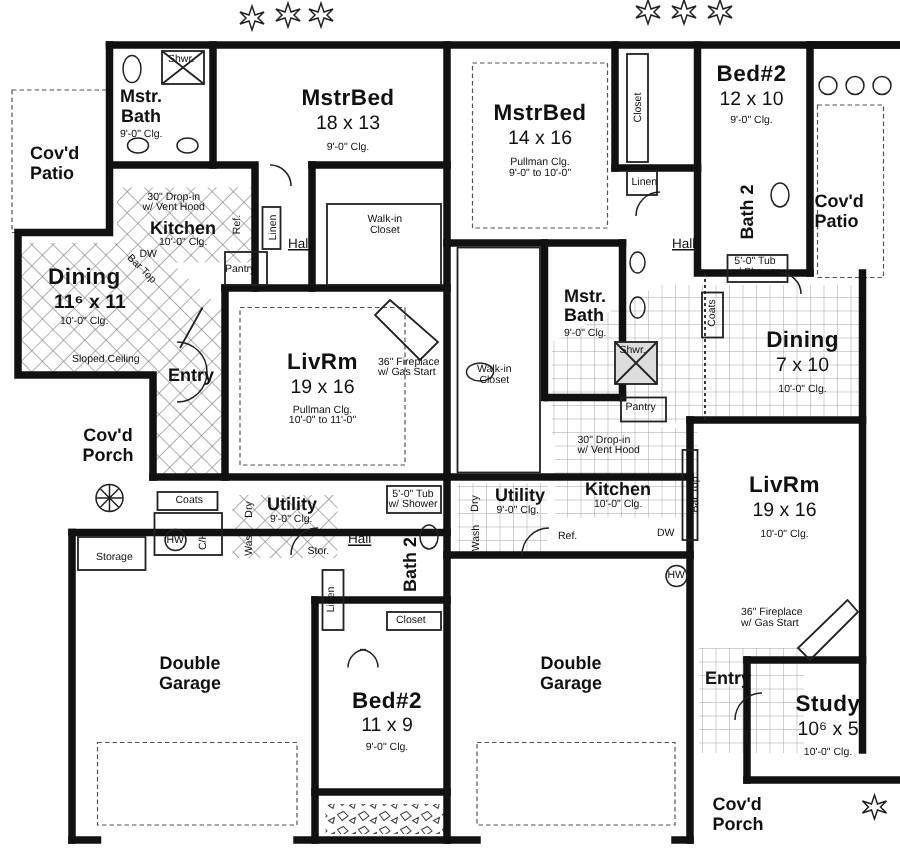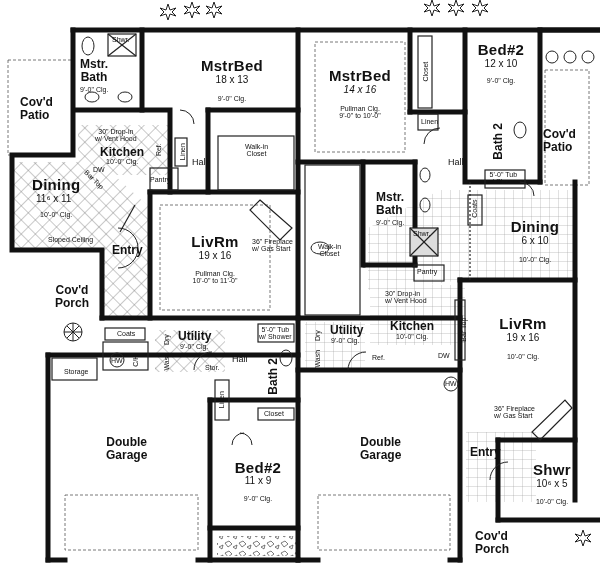--- a/index.html
+++ b/index.html
@@ -1,24 +1,24 @@
 <!DOCTYPE html>
 <html><head>
 <meta charset="utf-8">
 <style>
   html,body{margin:0;padding:0;background:#ffffff;}
   body{width:600px;height:574px;overflow:hidden;position:relative;font-family:"Liberation Sans",sans-serif;color:#111;}
   #plan{position:absolute;left:0;top:0;width:600px;height:574px;}
   .lbl{position:absolute;text-align:center;line-height:1.05;white-space:nowrap;color:#111;}
   .big{font-size:15px;font-weight:bold;letter-spacing:0.3px;}
   .mid{font-size:12px;font-weight:bold;}
-  .dim{font-size:10px;font-weight:normal;}
+  .dim{font-size:13px;font-weight:normal;}
   .clg{font-size:7px;}
   .tiny{font-size:7px;}
-  .sm{font-size:9px;}
+  .sm{font-size:9px;text-decoration:underline;}
   .vert{transform:rotate(-90deg);transform-origin:center center;}
 </style>
 </head>
 <body>
 
 <svg id="plan" viewBox="0 0 600 574" xmlns="http://www.w3.org/2000/svg">
   <defs>
     <pattern id="diag" width="10" height="10" patternUnits="userSpaceOnUse" patternTransform="rotate(45)">
       <rect width="10" height="10" fill="#fff"></rect>
       <line x1="0" y1="0" x2="0" y2="10" stroke="#777" stroke-width="0.8"></line>
@@ -177,21 +177,21 @@
 
   <div class="lbl mid" style="left:20px;top:96px;white-space:pre;text-align:left;">Cov'd
 Patio</div>
 
   <div class="lbl tiny" style="left:95px;top:128px;white-space:pre;">30" Drop-in
 w/ Vent Hood</div>
   <div class="lbl mid" style="left:100px;top:146px;">Kitchen</div>
   <div class="lbl clg" style="left:106px;top:158px;">10'-0" Clg.</div>
 
   <div class="lbl big" style="left:32px;top:177px;">Dining</div>
-  <div class="lbl dim" style="left:36px;top:194px;">11⁶ x 11</div>
+  <div class="lbl dim" style="left:36px;top:194px;font-weight:bold;">11⁶ x 11</div>
   <div class="lbl clg" style="left:40px;top:211px;">10'-0" Clg.</div>
   <div class="lbl clg" style="left:48px;top:236px;">Sloped Ceiling</div>
 
   <div class="lbl big" style="left:185px;top:234px;width:60px;">LivRm</div>
   <div class="lbl dim" style="left:185px;top:251px;width:60px;">19 x 16</div>
   <div class="lbl clg" style="left:185px;top:270px;width:60px;white-space:pre;">Pullman Clg.
 10'-0" to 11'-0"</div>
   <div class="lbl clg" style="left:252px;top:238px;white-space:pre;text-align:left;">36" Fireplace
 w/ Gas Start</div>
 
@@ -228,21 +228,21 @@
   <div class="lbl tiny" style="left:205px;top:364px;">Stor.</div>
   <div class="lbl tiny" style="left:93px;top:166px;">DW</div>
   <div class="lbl tiny" style="left:82px;top:176px;transform:rotate(45deg);">Bar Top</div>
   <div class="lbl tiny vert" style="left:152px;top:146px;">Ref.</div>
   <div class="lbl tiny vert" style="left:213px;top:396px;">Linen</div>
   <div class="lbl tiny" style="left:264px;top:410px;">Closet</div>
 </div>
 
 <div>
   <div class="lbl big" style="left:325px;top:68px;width:70px;">MstrBed</div>
-  <div class="lbl dim" style="left:325px;top:85px;width:70px;font-style:italic;">14 x 16</div>
+  <div class="lbl dim" style="left:325px;top:85px;width:70px;">14 x 16</div>
   <div class="lbl clg" style="left:325px;top:105px;width:70px;white-space:pre;">Pullman Clg.
 9'-0" to 10'-0"</div>
 
   <div class="lbl big" style="left:465px;top:42px;width:72px;">Bed#2</div>
   <div class="lbl dim" style="left:465px;top:59px;width:72px;">12 x 10</div>
   <div class="lbl clg" style="left:465px;top:77px;width:72px;">9'-0" Clg.</div>
 
   <div class="lbl mid" style="left:543px;top:128px;white-space:pre;text-align:left;">Cov'd
 Patio</div>
   <div class="lbl mid vert" style="left:480px;top:135px;">Bath 2</div>
@@ -250,42 +250,42 @@
 w/ Shower</div>
   <div class="lbl sm" style="left:448px;top:158px;">Hall</div>
 
   <div class="lbl mid" style="left:376px;top:191px;white-space:pre;text-align:left;">Mstr.
 Bath</div>
   <div class="lbl clg" style="left:376px;top:219px;">9'-0" Clg.</div>
   <div class="lbl tiny" style="left:318px;top:243px;white-space:pre;">Walk-in
 Closet</div>
 
   <div class="lbl big" style="left:500px;top:219px;width:70px;">Dining</div>
-  <div class="lbl dim" style="left:500px;top:236px;width:70px;">6 x 10</div>
+  <div class="lbl dim" style="left:500px;top:236px;width:70px;">7 x 10</div>
   <div class="lbl clg" style="left:500px;top:256px;width:70px;">10'-0" Clg.</div>
 
   <div class="lbl tiny" style="left:385px;top:290px;white-space:pre;text-align:left;">30" Drop-in
 w/ Vent Hood</div>
   <div class="lbl mid" style="left:390px;top:320px;">Kitchen</div>
   <div class="lbl clg" style="left:396px;top:333px;">10'-0" Clg.</div>
 
   <div class="lbl mid" style="left:330px;top:324px;">Utility</div>
   <div class="lbl clg" style="left:331px;top:337px;">9'-0" Clg.</div>
 
   <div class="lbl big" style="left:488px;top:316px;width:70px;">LivRm</div>
   <div class="lbl dim" style="left:488px;top:333px;width:70px;">19 x 16</div>
   <div class="lbl clg" style="left:488px;top:353px;width:70px;">10'-0" Clg.</div>
   <div class="lbl clg" style="left:494px;top:405px;white-space:pre;text-align:left;">36" Fireplace
 w/ Gas Start</div>
 
   <div class="lbl mid" style="left:360px;top:436px;white-space:pre;">Double
 Garage</div>
   <div class="lbl mid" style="left:470px;top:446px;">Entry</div>
 
-  <div class="lbl big" style="left:522px;top:462px;width:60px;">Shwr</div>
+  <div class="lbl big" style="left:522px;top:462px;width:60px;">Study</div>
   <div class="lbl dim" style="left:522px;top:479px;width:60px;">10⁶ x 5</div>
   <div class="lbl clg" style="left:522px;top:498px;width:60px;">10'-0" Clg.</div>
 
   <div class="lbl mid" style="left:475px;top:530px;white-space:pre;text-align:left;">Cov'd
 Porch</div>
 
   <div class="lbl tiny vert" style="left:416px;top:68px;">Closet</div>
   <div class="lbl tiny" style="left:421px;top:118px;">Linen</div>
   <div class="lbl tiny vert" style="left:466px;top:205px;">Coats</div>
   <div class="lbl tiny" style="left:413px;top:230px;">Shwr.</div>

